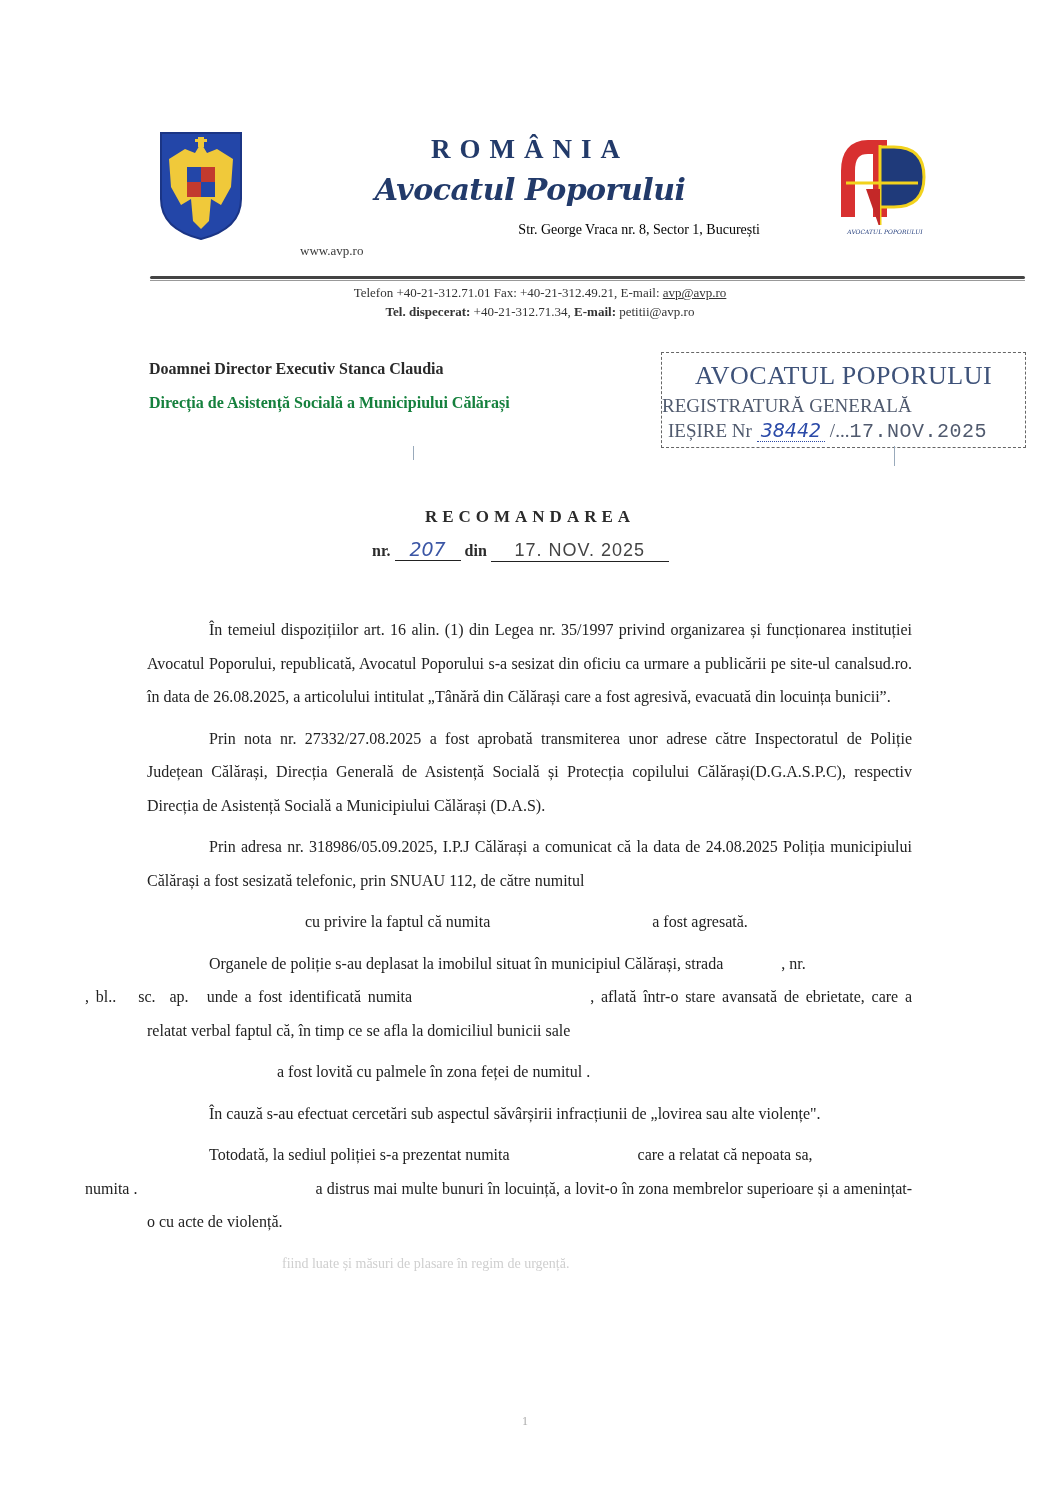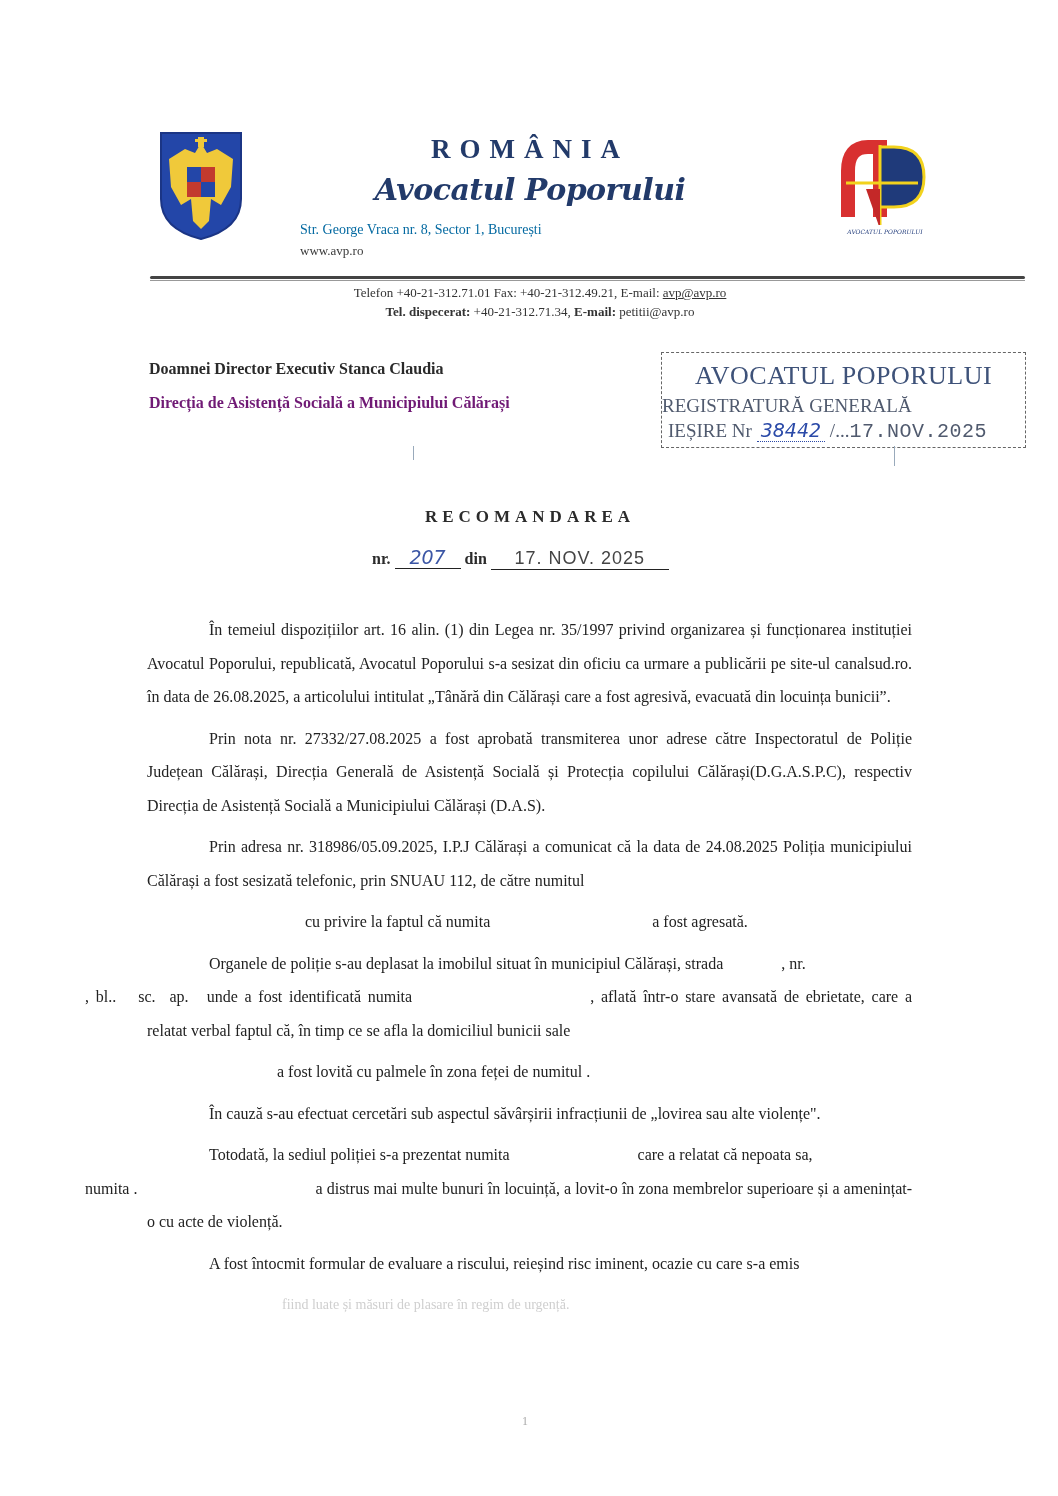--- a/index.html
+++ b/index.html
@@ -10,56 +10,56 @@
     .abs { position: absolute; }
 
     
     #coat { left: 157px; top: 129px; width: 88px; height: 112px; }
     #ap-logo { left: 838px; top: 137px; width: 92px; height: 106px; }
     #country { left: 300px; width: 460px; top: 134px; text-align: center;
       font-size: 27px; font-weight: bold; letter-spacing: 9px; color: #223a6a; }
     #institution { left: 300px; width: 460px; top: 172px; text-align: center;
       font-family: "DejaVu Serif", serif; font-style: italic; font-weight: bold;
       font-size: 30px; color: #223a6a; letter-spacing: -0.5px; }
-    #address { left: 300px; width: 460px; top: 222px; text-align: left;
-      font-size: 14px; color: #0369a1; }
+    #address { left: 300px; width: 460px; top: 222px; text-align: right;
+      font-size: 14px; color: #000000; }
     #website { left: 300px; width: 460px; top: 243px; 
       font-size: 13px; color: #3a3a3a; }
     #rule { left: 150px; top: 276px; width: 875px; height: 3px; background: #444;
       border-radius: 2px; }
     #rule2 { left: 150px; top: 280px; width: 875px; height: 1px; background: #999; }
     #contact1 { left: 150px; width: 780px; top: 285px; text-align: center;
       font-size: 13px; color: #333; }
     #contact1 .link { text-decoration: underline; }
     #contact2 { left: 150px; width: 780px; top: 304px; text-align: center;
       font-size: 13px; color: #333; }
     #contact2 b { font-weight: bold; }
 
     
     #recipient1 { left: 149px; top: 360px; font-size: 16px; font-weight: bold; color: #2a2a2a; }
-    #recipient2 { left: 149px; top: 394px; font-size: 16px; font-weight: bold; color: #701a75; }
+    #recipient2 { left: 149px; top: 394px; font-size: 16px; font-weight: bold; color: #15803d; }
 
     
     #stamp { left: 661px; top: 352px; width: 365px; height: 96px;
       border: 1.5px dashed #666; box-sizing: border-box; color: #4a5b78; }
     #stamp-title { position: absolute; left: 0; right: 0; top: 8px; text-align: center;
       font-size: 26px; letter-spacing: 0.5px; color: #3e5279; }
     #stamp-sub { position: absolute; left: 0; right: 0; top: 42px; text-align: left;
       font-size: 19px; color: #505a6e; }
     #stamp-exit { position: absolute; left: 6px; top: 66px; font-size: 19px; color: #505a6e; white-space: nowrap; }
     #stamp-exit .hand { font-family: "DejaVu Sans", sans-serif; font-style: italic;
       color: #2b4aa8; font-size: 19px; border-bottom: 1px dotted #2b4aa8; padding: 0 4px; }
     #stamp-exit .date { font-family: Liberation Mono, monospace; font-size: 20px; letter-spacing: 0.5px; }
 
     .tick { width: 1px; background: #9ab; }
 
     
     #doc-title { left: 330px; width: 400px; top: 507px; text-align: center;
       font-size: 17px; font-weight: bold; letter-spacing: 5px; color: #2b2b2b; }
-    #doc-number-row { left: 372px; top: 538px; font-size: 16px; font-weight: bold; color: #2b2b2b; white-space: nowrap; margin-top: 8px; }
+    #doc-number-row { left: 372px; top: 538px; font-size: 16px; font-weight: bold; color: #2b2b2b; white-space: nowrap; }
     #doc-number-row .fill { display: inline-block; border-bottom: 1.5px solid #222; text-align: center; }
     #doc-number-value { width: 66px; font-family: "DejaVu Sans", sans-serif; font-style: italic;
       font-weight: normal; color: #3b56a5; font-size: 19px; }
     #doc-date-value { width: 178px; font-family: "Liberation Sans", sans-serif; font-weight: normal;
       font-size: 18px; letter-spacing: 1px; color: #444; }
 
     
     #body { left: 139px; top: 605px; width: 781px; font-size: 16px; line-height: 33.5px; color: #222; }
     #body p { margin: 8px; text-align: justify; text-align-last: left; }
     #body p.ind { text-indent: 62px; }
@@ -143,17 +143,16 @@
   <p class="ind">
     <span>Organele de poliție s-au deplasat la imobilul situat în municipiul Călărași, strada</span><span class="gap" style="width:58px"></span><span>, nr.</span>
     <br><span style="margin-left:-62px">, bl..</span><span class="gap" style="width:22px"></span><span>sc.</span><span class="gap" style="width:14px"></span><span>ap.</span><span class="gap" style="width:18px"></span><span>unde a fost identificată numita</span><span class="gap" style="width:178px"></span><span>, aflată într-o stare avansată de ebrietate, care a relatat verbal faptul că, în timp ce se afla la domiciliul bunicii sale</span>
   </p>
   <p style="padding-left:130px">a fost lovită cu palmele în zona feței de numitul .</p>
   <p class="ind">În cauză s-au efectuat cercetări sub aspectul săvârșirii infracțiunii de „lovirea sau alte violențe".</p>
   <p class="ind">
     <span>Totodată, la sediul poliției s-a prezentat numita</span><span class="gap" style="width:128px"></span><span>care a relatat că nepoata sa,</span>
     <br><span style="margin-left:-62px">numita .</span><span class="gap" style="width:178px"></span><span>a distrus mai multe bunuri în locuință, a lovit-o în zona membrelor superioare și a amenințat-o cu acte de violență.</span>
   </p>
-  <p class="ind">A fost întocmit formular de evaluare a riscului, reieșind risc iminent, ocazie cu care s-a emis</p>
   <p class="faded2" style="padding-left:135px; font-size:14px">fiind luate și măsuri de plasare în regim de urgență.</p>
 </div>
 
 <div id="page-number" class="abs">1</div>
 
 </body></html>

